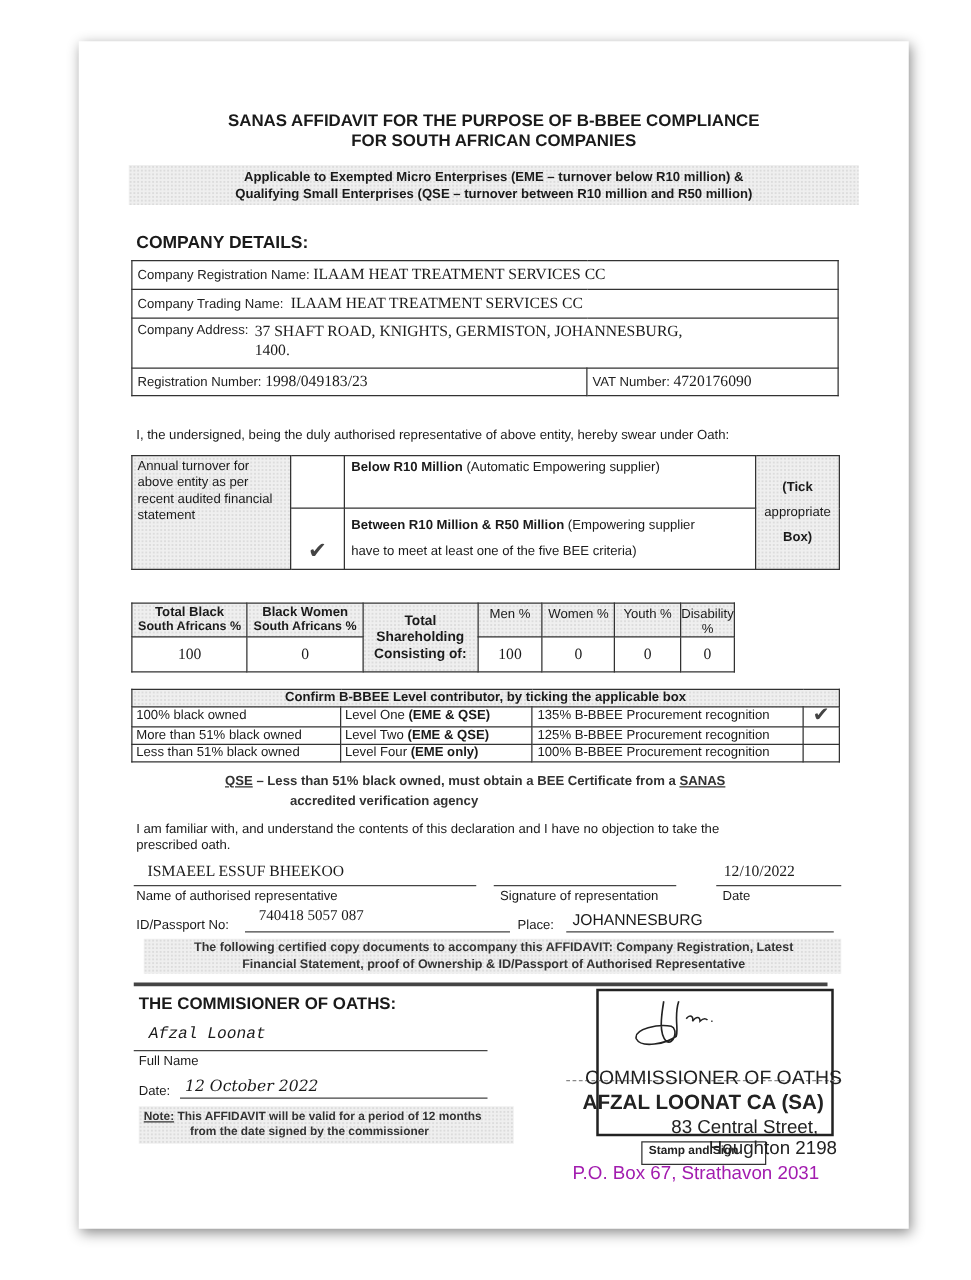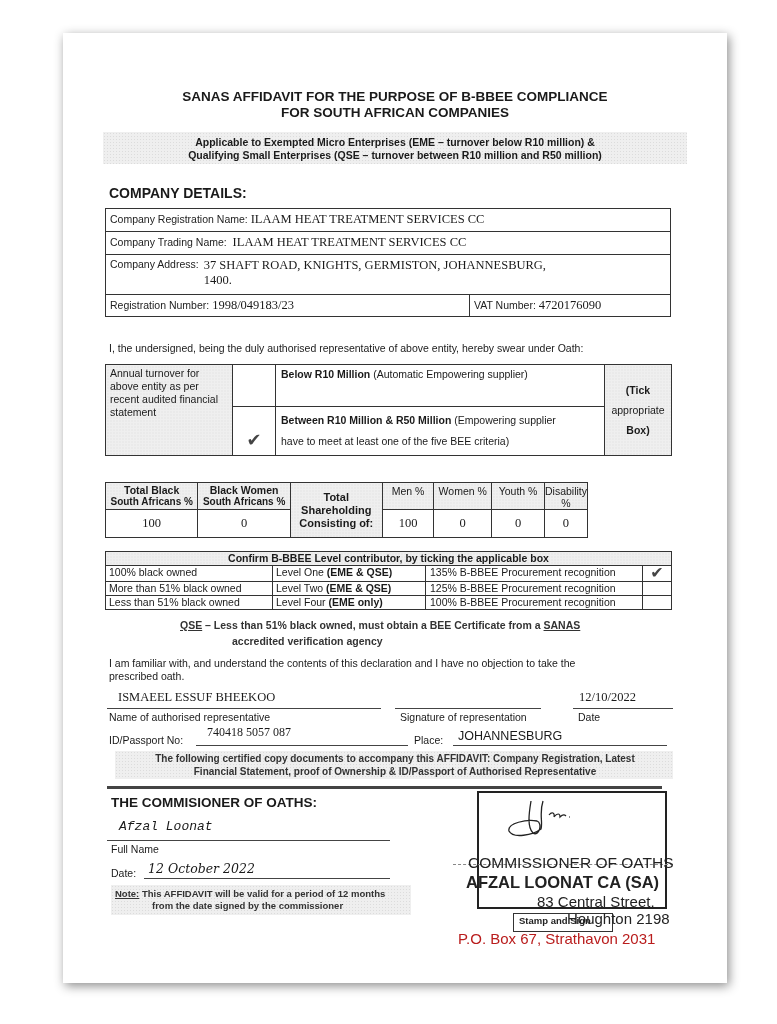--- a/index.html
+++ b/index.html
@@ -227,15 +227,15 @@
     <path d="M28 8 C26 20 24 34 30 40 C36 44 40 30 34 28 C24 26 4 30 6 38 C10 46 30 42 38 36 C40 30 36 20 40 8" fill="none" stroke="#222" stroke-width="1.3"></path>
     <path d="M46 22 c3 -4 6 -2 5 2 c3 -4 6 -4 6 0 c2 -2 4 -3 6 -1 M66 24 l1 0" fill="none" stroke="#222" stroke-width="1.2"></path>
   </svg>
   <div class="abs" style="left:390px; top:831px; width:220px; border-top:1px dashed #888;"></div>
   <div class="abs" style="left:405px; top:821px; font-size:15.5px; color:#222; white-space:nowrap;">COMMISSIONER OF OATHS</div>
   <div class="abs bold" style="left:403px; top:840px; font-size:16.5px; color:#222; white-space:nowrap;">AFZAL LOONAT CA (SA)</div>
   <div class="abs" style="left:474px; top:860px; font-size:15px; color:#222; white-space:nowrap;">83 Central Street,</div>
   <div class="abs" style="left:450px; top:880px; width:98px; height:17px; border:1px solid #333; background:#fff;"></div>
   <div class="abs bold" style="left:456px; top:882px; font-size:9.5px; color:#222;">Stamp and Sign</div>
   <div class="abs" style="left:504px; top:877px; font-size:15px; color:#222; white-space:nowrap;">Houghton 2198</div>
-  <div class="abs" style="left:395px; top:897px; font-size:15px; color:#b91c1c; white-space:nowrap;">P.O. Box 67, Strathavon 2031</div>
+  <div class="abs" style="left:395px; top:897px; font-size:15px; color:#a21caf; white-space:nowrap;">P.O. Box 67, Strathavon 2031</div>
 
 </div>
 
 </body></html>

